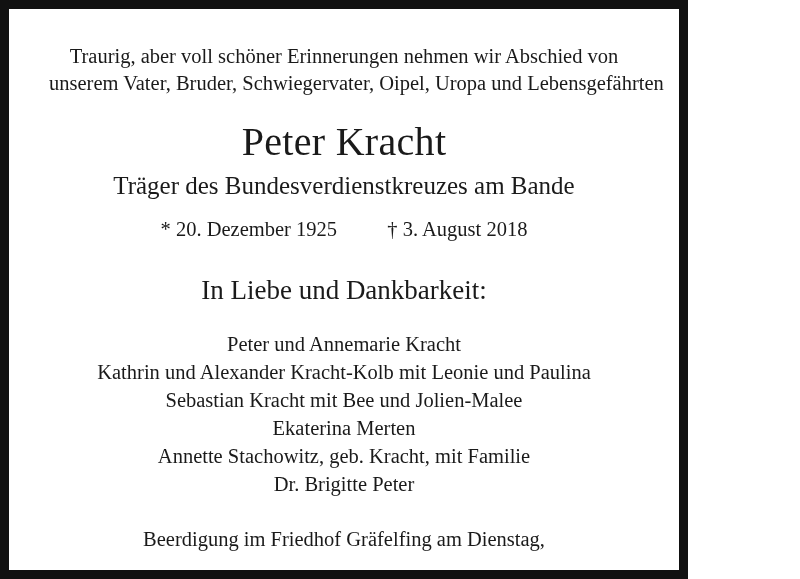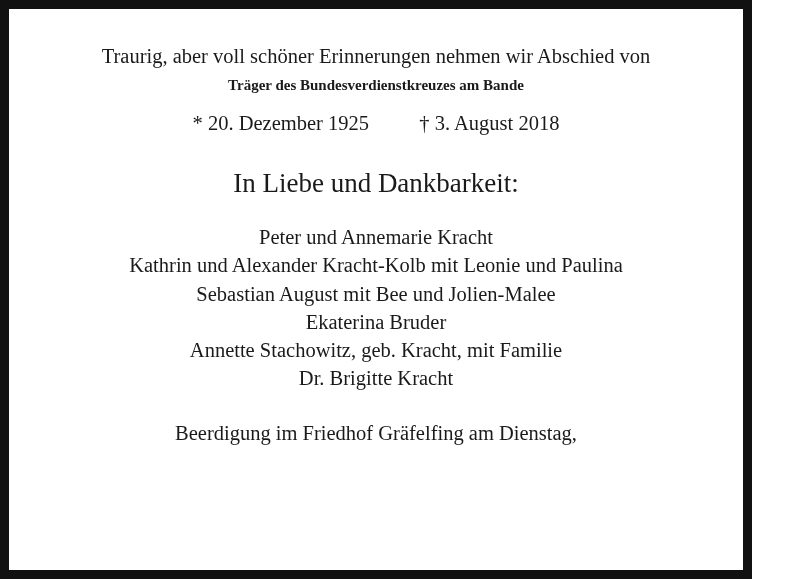--- a/index.html
+++ b/index.html
@@ -8,21 +8,21 @@
     background: #ffffff;
   }
   body {
     width: 800px;
     height: 579px;
     font-family: "Liberation Serif", serif;
     color: #1a1a1a;
   }
   .obituary {
     box-sizing: border-box;
-    width: 752px;
+    width: 688px;
     height: 579px;
     border: 9px solid #111111;
     background: #ffffff;
     padding: 26px 40px 10px 40px;
     text-align: center;
     display: block;
   }
   .intro {
     font-size: 20.5px;
     line-height: 1.33;
@@ -33,24 +33,23 @@
     white-space: nowrap;
   }
   .name {
     font-size: 40px;
     line-height: 1.1;
     margin: 22px 0 4px 0;
     letter-spacing: 0.3px;
     font-weight: normal;
   }
   .honour {
-    font-size: 15px;
+    font-size: 25px;
     line-height: 1.3;
     margin: 6px 0 14px 0;
-    font-weight: bold;
   }
   .dates {
     font-size: 20.5px;
     line-height: 1.3;
     margin: 9px 0 12px 0;
     white-space: nowrap;
   }
   .dates .sep {
     display: inline-block;
     width: 40px;
@@ -80,40 +79,42 @@
     white-space: nowrap;
   }
 </style>
 </head>
 <body>
 
 <div class="obituary">
 
   <div class="intro">
     <span class="line">Traurig, aber voll schöner Erinnerungen nehmen wir Abschied von</span>
+    <span class="line">unserem Vater, Bruder, Schwiegervater, Oipel, Uropa und Lebensgefährten</span>
   </div>
 
+  <div class="name">Peter Kracht</div>
 
   <div class="honour">Träger des Bundesverdienstkreuzes am Bande</div>
 
   <div class="dates">
     <span>* 20. Dezember 1925</span>
     <span class="sep"></span>
     <span>† 3. August 2018</span>
   </div>
 
   <div class="dedication">In Liebe und Dankbarkeit:</div>
 
   <ul class="survivors">
     <li>Peter und Annemarie Kracht</li>
     <li>Kathrin und Alexander Kracht-Kolb mit Leonie und Paulina</li>
-    <li>Sebastian August mit Bee und Jolien-Malee</li>
-    <li>Ekaterina Bruder</li>
+    <li>Sebastian Kracht mit Bee und Jolien-Malee</li>
+    <li>Ekaterina Merten</li>
     <li>Annette Stachowitz, geb. Kracht, mit Familie</li>
-    <li>Dr. Brigitte Kracht</li>
+    <li>Dr. Brigitte Peter</li>
   </ul>
 
   <div class="funeral">
     <span class="line">Beerdigung im Friedhof Gräfelfing am Dienstag,</span>
 
   </div>
 
 </div>
 
 </body></html>

